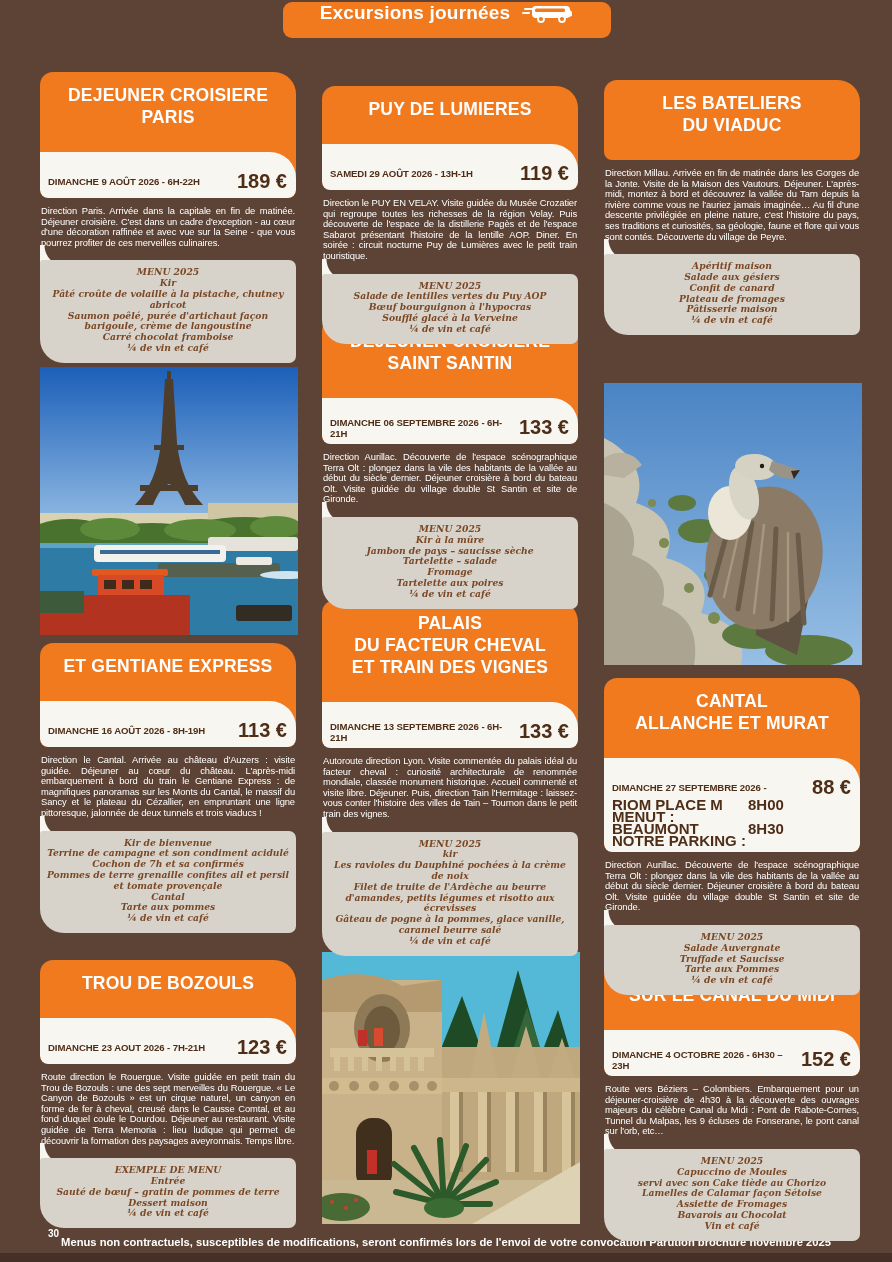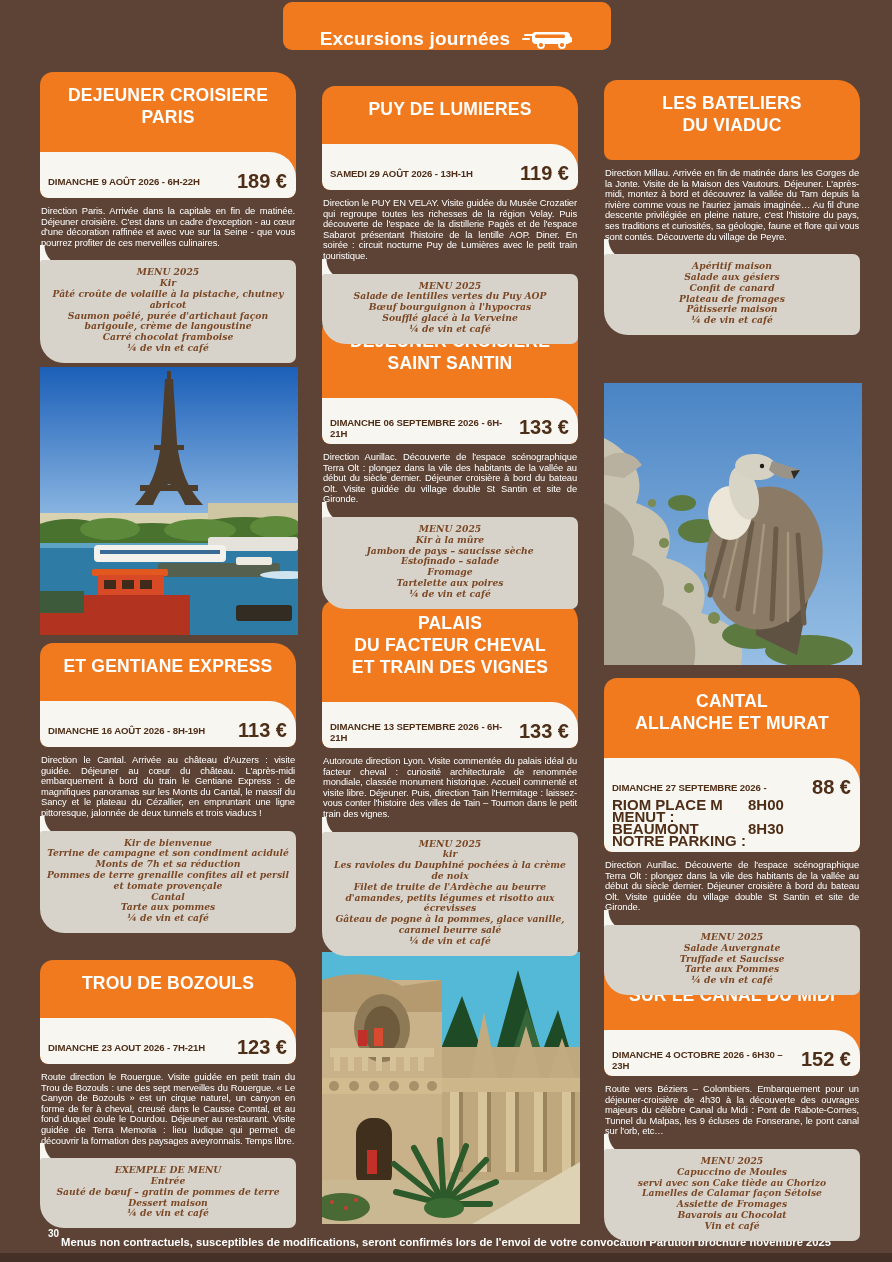--- a/index.html
+++ b/index.html
@@ -3,23 +3,23 @@
 <meta charset="utf-8">
 <style>
   html,body{margin:0;padding:0;}
   body{
     width:892px;height:1262px;position:relative;overflow:hidden;
     background:#5c4336;
     font-family:"Liberation Sans", sans-serif;
   }
   
   .banner{
-    position:absolute;left:283px;top:2px;width:328px;height:48px;
+    position:absolute;left:283px;top:2px;width:328px;height:36px;
     background:#f1791e;border-radius:9px;
-    display:flex;align-items:flex-end;justify-content:center;gap:12px;
+    display:flex;align-items:flex-start;justify-content:center;gap:12px;
   }
   .banner-title{color:#fff;font-weight:bold;font-size:19px;letter-spacing:.2px;}
   .bus{width:52px;height:22px;}
   
   .card{position:absolute;width:256px;}
   .head{background:#f1791e;border-radius:13px 22px 8px 8px;overflow:hidden;}
   .title{margin:0;padding:12px 6px 24px;color:#fff;text-align:center;
     font-weight:bold;font-size:17.5px;line-height:22px;letter-spacing:.2px;}
   .title span{display:block;}
   .band{background:#f8f6f1;border-radius:0 26px 8px 8px;padding:18px 9px 5px 8px;}
@@ -146,21 +146,21 @@
         <span class="date">DIMANCHE 16 AOÛT 2026 - 8H-19H</span>
         <span class="price">113 €</span>
       </div>
     </div>
   </header>
   <p class="desc">Direction le Cantal. Arrivée au château d'Auzers : visite guidée. Déjeuner au cœur du château. L'après-midi embarquement à bord du train le Gentiane Express : de magnifiques panoramas sur les Monts du Cantal, le massif du Sancy et le plateau du Cézallier, en empruntant une ligne pittoresque, jalonnée de deux tunnels et trois viaducs !</p>
   <div class="menu">
     <div class="menu-inner">
       <div>Kir de bienvenue</div>
       <div>Terrine de campagne et son condiment acidulé</div>
-      <div>Monts de 7h et sa réduction</div>
+      <div>Cochon de 7h et sa confirmés</div>
       <div>Pommes de terre grenaille confites ail et persil et tomate provençale</div>
       <div>Cantal</div>
       <div>Tarte aux pommes</div>
       <div>¼ de vin et café</div>
     </div>
   </div>
 </article>
 
 <article class="card" style="left:40px;top:960px">
   <header class="head">
@@ -222,21 +222,21 @@
         <span class="price">133 €</span>
       </div>
     </div>
   </header>
   <p class="desc">Direction Aurillac. Découverte de l'espace scénographique Terra Olt : plongez dans la vile des habitants de la vallée au début du siècle dernier. Déjeuner croisière à bord du bateau Olt. Visite guidée du village double St Santin et site de Gironde.</p>
   <div class="menu">
     <div class="menu-inner">
       <div>MENU 2025</div>
       <div>Kir à la mûre</div>
       <div>Jambon de pays – saucisse sèche</div>
-      <div>Estofinado – salade</div>
+      <div>Tartelette – salade</div>
       <div>Fromage</div>
       <div>Tartelette aux poires</div>
       <div>¼ de vin et café</div>
     </div>
   </div>
 </article>
 
 <article class="card" style="left:322px;top:600px">
   <header class="head">
     <h2 class="title">

